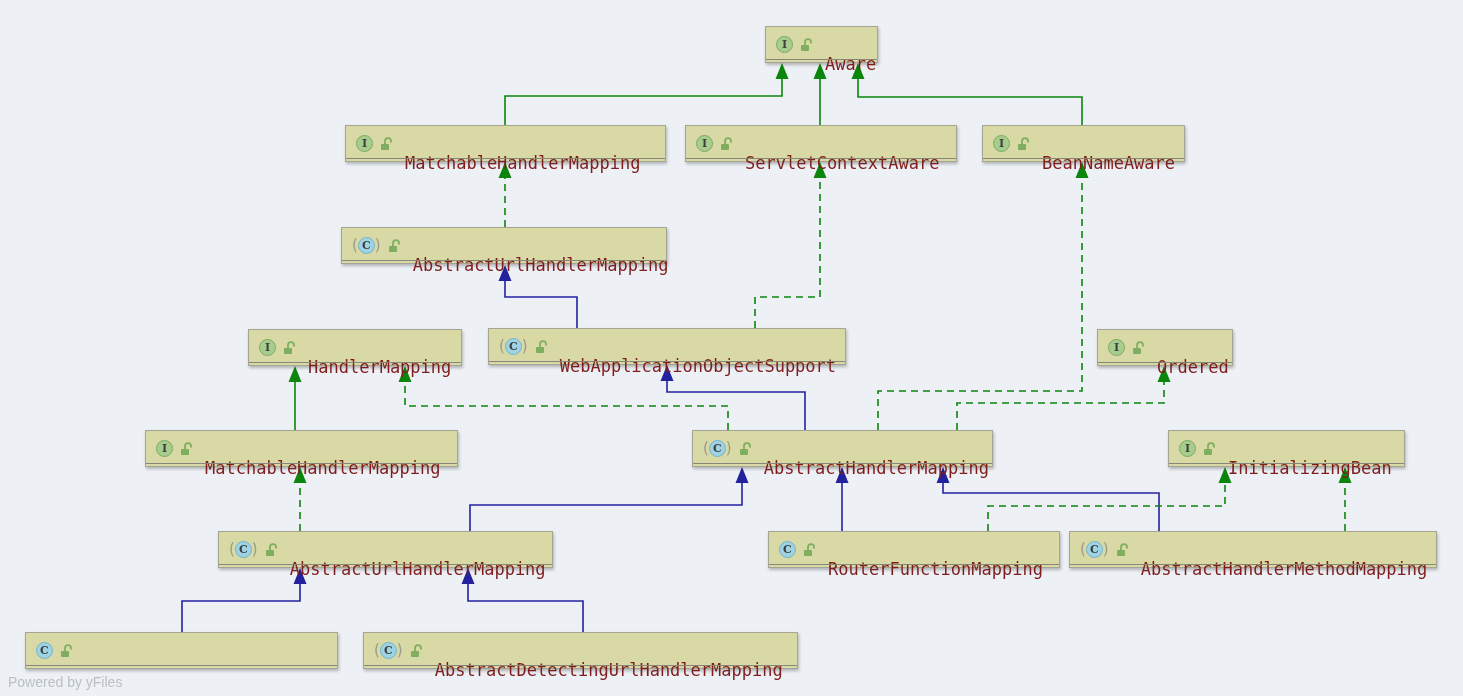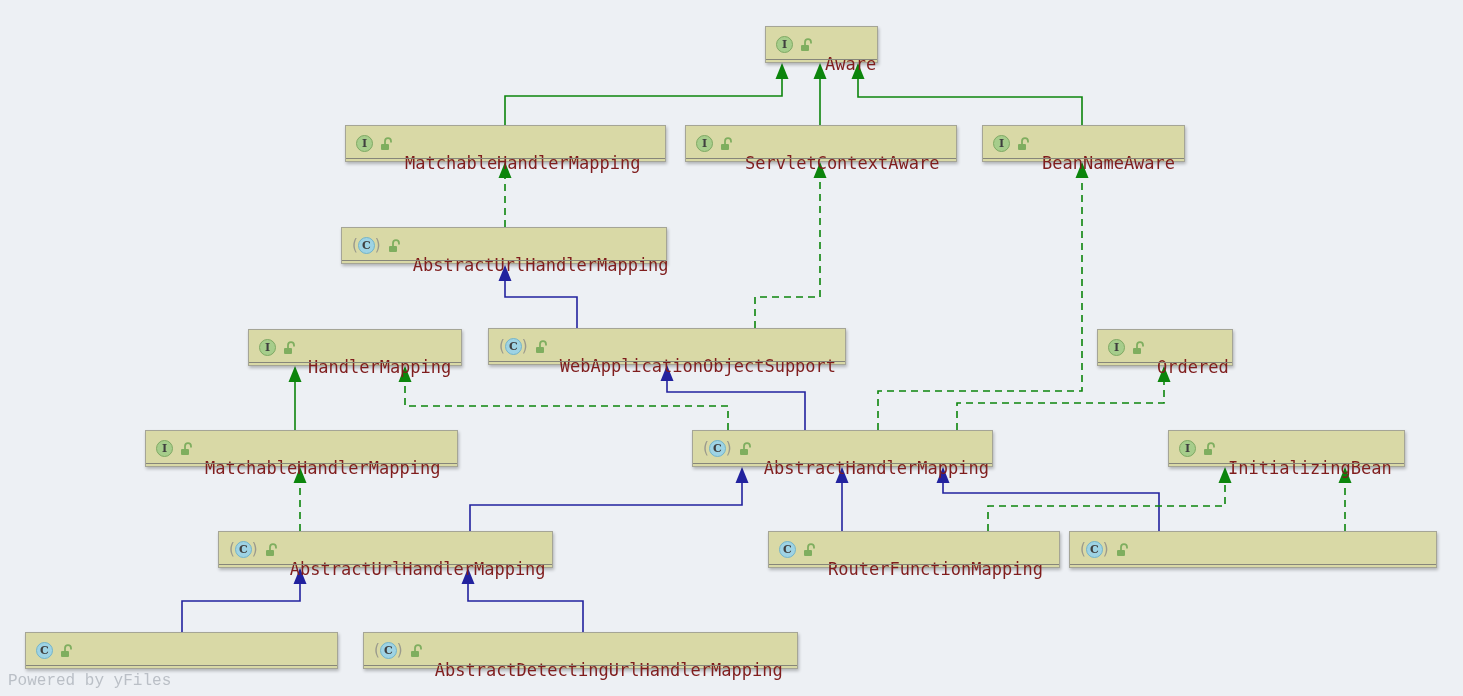--- a/index.html
+++ b/index.html
@@ -11,22 +11,22 @@
         display:flex;align-items:center;padding-left:10px;cursor:default;}
   .node::after{content:'';position:absolute;left:0;right:0;bottom:2px;border-top:1px solid #86867a;}
   .icon-wrap{display:flex;align-items:center;margin-right:7px;flex:0 0 auto;}
   .paren{color:#9a9a8d;font-size:15px;line-height:1;font-family:"DejaVu Sans",sans-serif;}
   .circ{width:17px;height:17px;border-radius:50%;display:flex;align-items:center;justify-content:center;
         font-family:"DejaVu Serif","Liberation Serif",serif;font-size:11px;font-weight:bold;color:#3f3f3f;}
   .circ.iface{background:#a6cd8b;border:1px solid #7fa964;box-sizing:border-box;}
   .circ.clazz{background:#9ed3e4;border:1px solid #74b4c9;box-sizing:border-box;}
   .lock{margin-right:12px;flex:0 0 auto;display:flex;}
   .nlabel{font-size:17px;color:#7f1d1d;white-space:nowrap;letter-spacing:0px;margin-top:39px;}
-  #watermark{position:absolute;left:8px;bottom:6px;font-family:Liberation Mono, monospace;
-             font-size:16px;color:#babfc6;}
+  #watermark{position:absolute;left:8px;bottom:6px;font-family:Liberation Sans, sans-serif;
+             font-size:14px;color:#babfc6;}
 </style>
 </head>
 <body>
 
 <div id="stage">
   <svg id="edges" xmlns="http://www.w3.org/2000/svg">
       <polyline points="505,125 505,96 782,96 782,79" fill="none" stroke="#0c850c" stroke-width="1.6"></polyline>
       <path d="M782,63 L788.5,79 L775.5,79 Z" fill="#0c850c"></path>
       <polyline points="820,125 820,79" fill="none" stroke="#0c850c" stroke-width="1.6"></polyline>
       <path d="M820,63 L826.5,79 L813.5,79 Z" fill="#0c850c"></path>
@@ -235,20 +235,21 @@
           <span class="paren">(</span>
           <span class="circ clazz">C</span>
           <span class="paren">)</span>
         </span>
         <span class="lock">
           <svg width="13" height="14" viewBox="0 0 13 14">
             <path d="M5 7 V4.2 a3 3 0 0 1 6 0 V5.4" fill="none" stroke="#7fae5f" stroke-width="1.8"></path>
             <rect x="1" y="7" width="8" height="6" rx="1" fill="#7fae5f"></rect>
           </svg>
         </span>
+        <span class="nlabel">AbstractHandlerMethodMapping</span>
       </div>
       <div class="node" style="left: 25px; top: 632px; width: 313px;">
         <span class="icon-wrap">
           <span class="circ clazz">C</span>
         </span>
         <span class="lock">
           <svg width="13" height="14" viewBox="0 0 13 14">
             <path d="M5 7 V4.2 a3 3 0 0 1 6 0 V5.4" fill="none" stroke="#7fae5f" stroke-width="1.8"></path>
             <rect x="1" y="7" width="8" height="6" rx="1" fill="#7fae5f"></rect>
           </svg>

